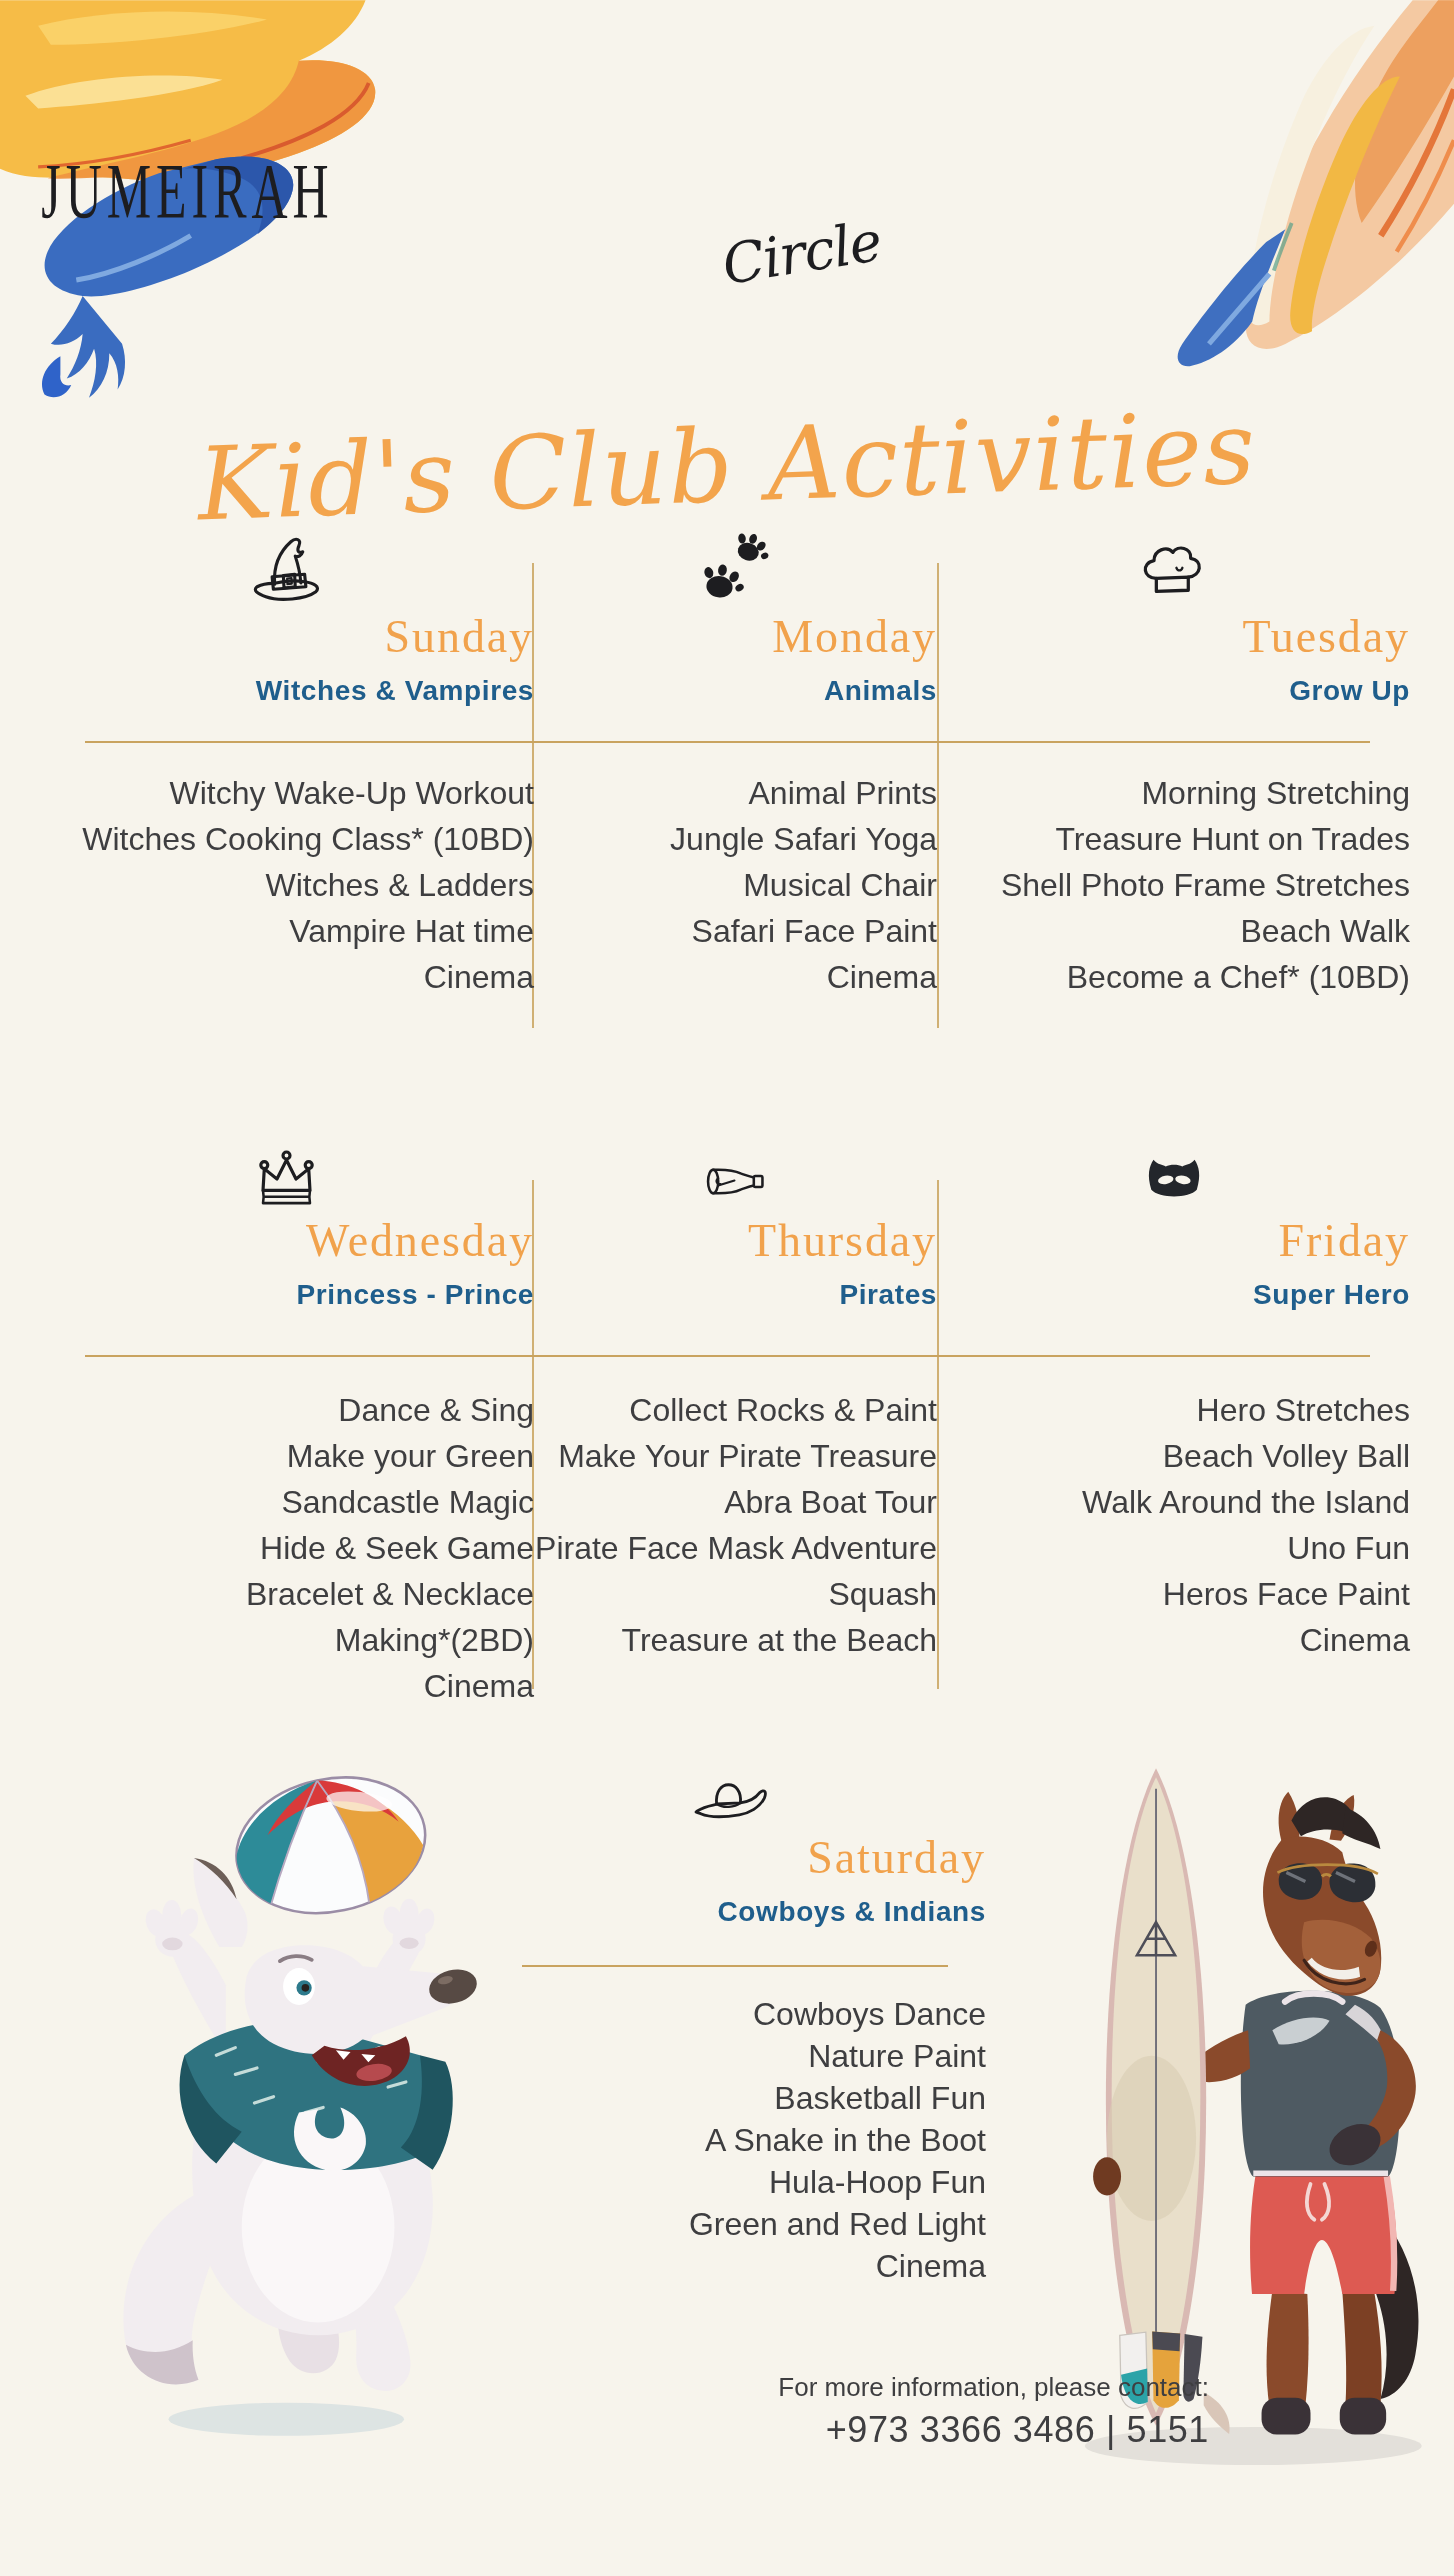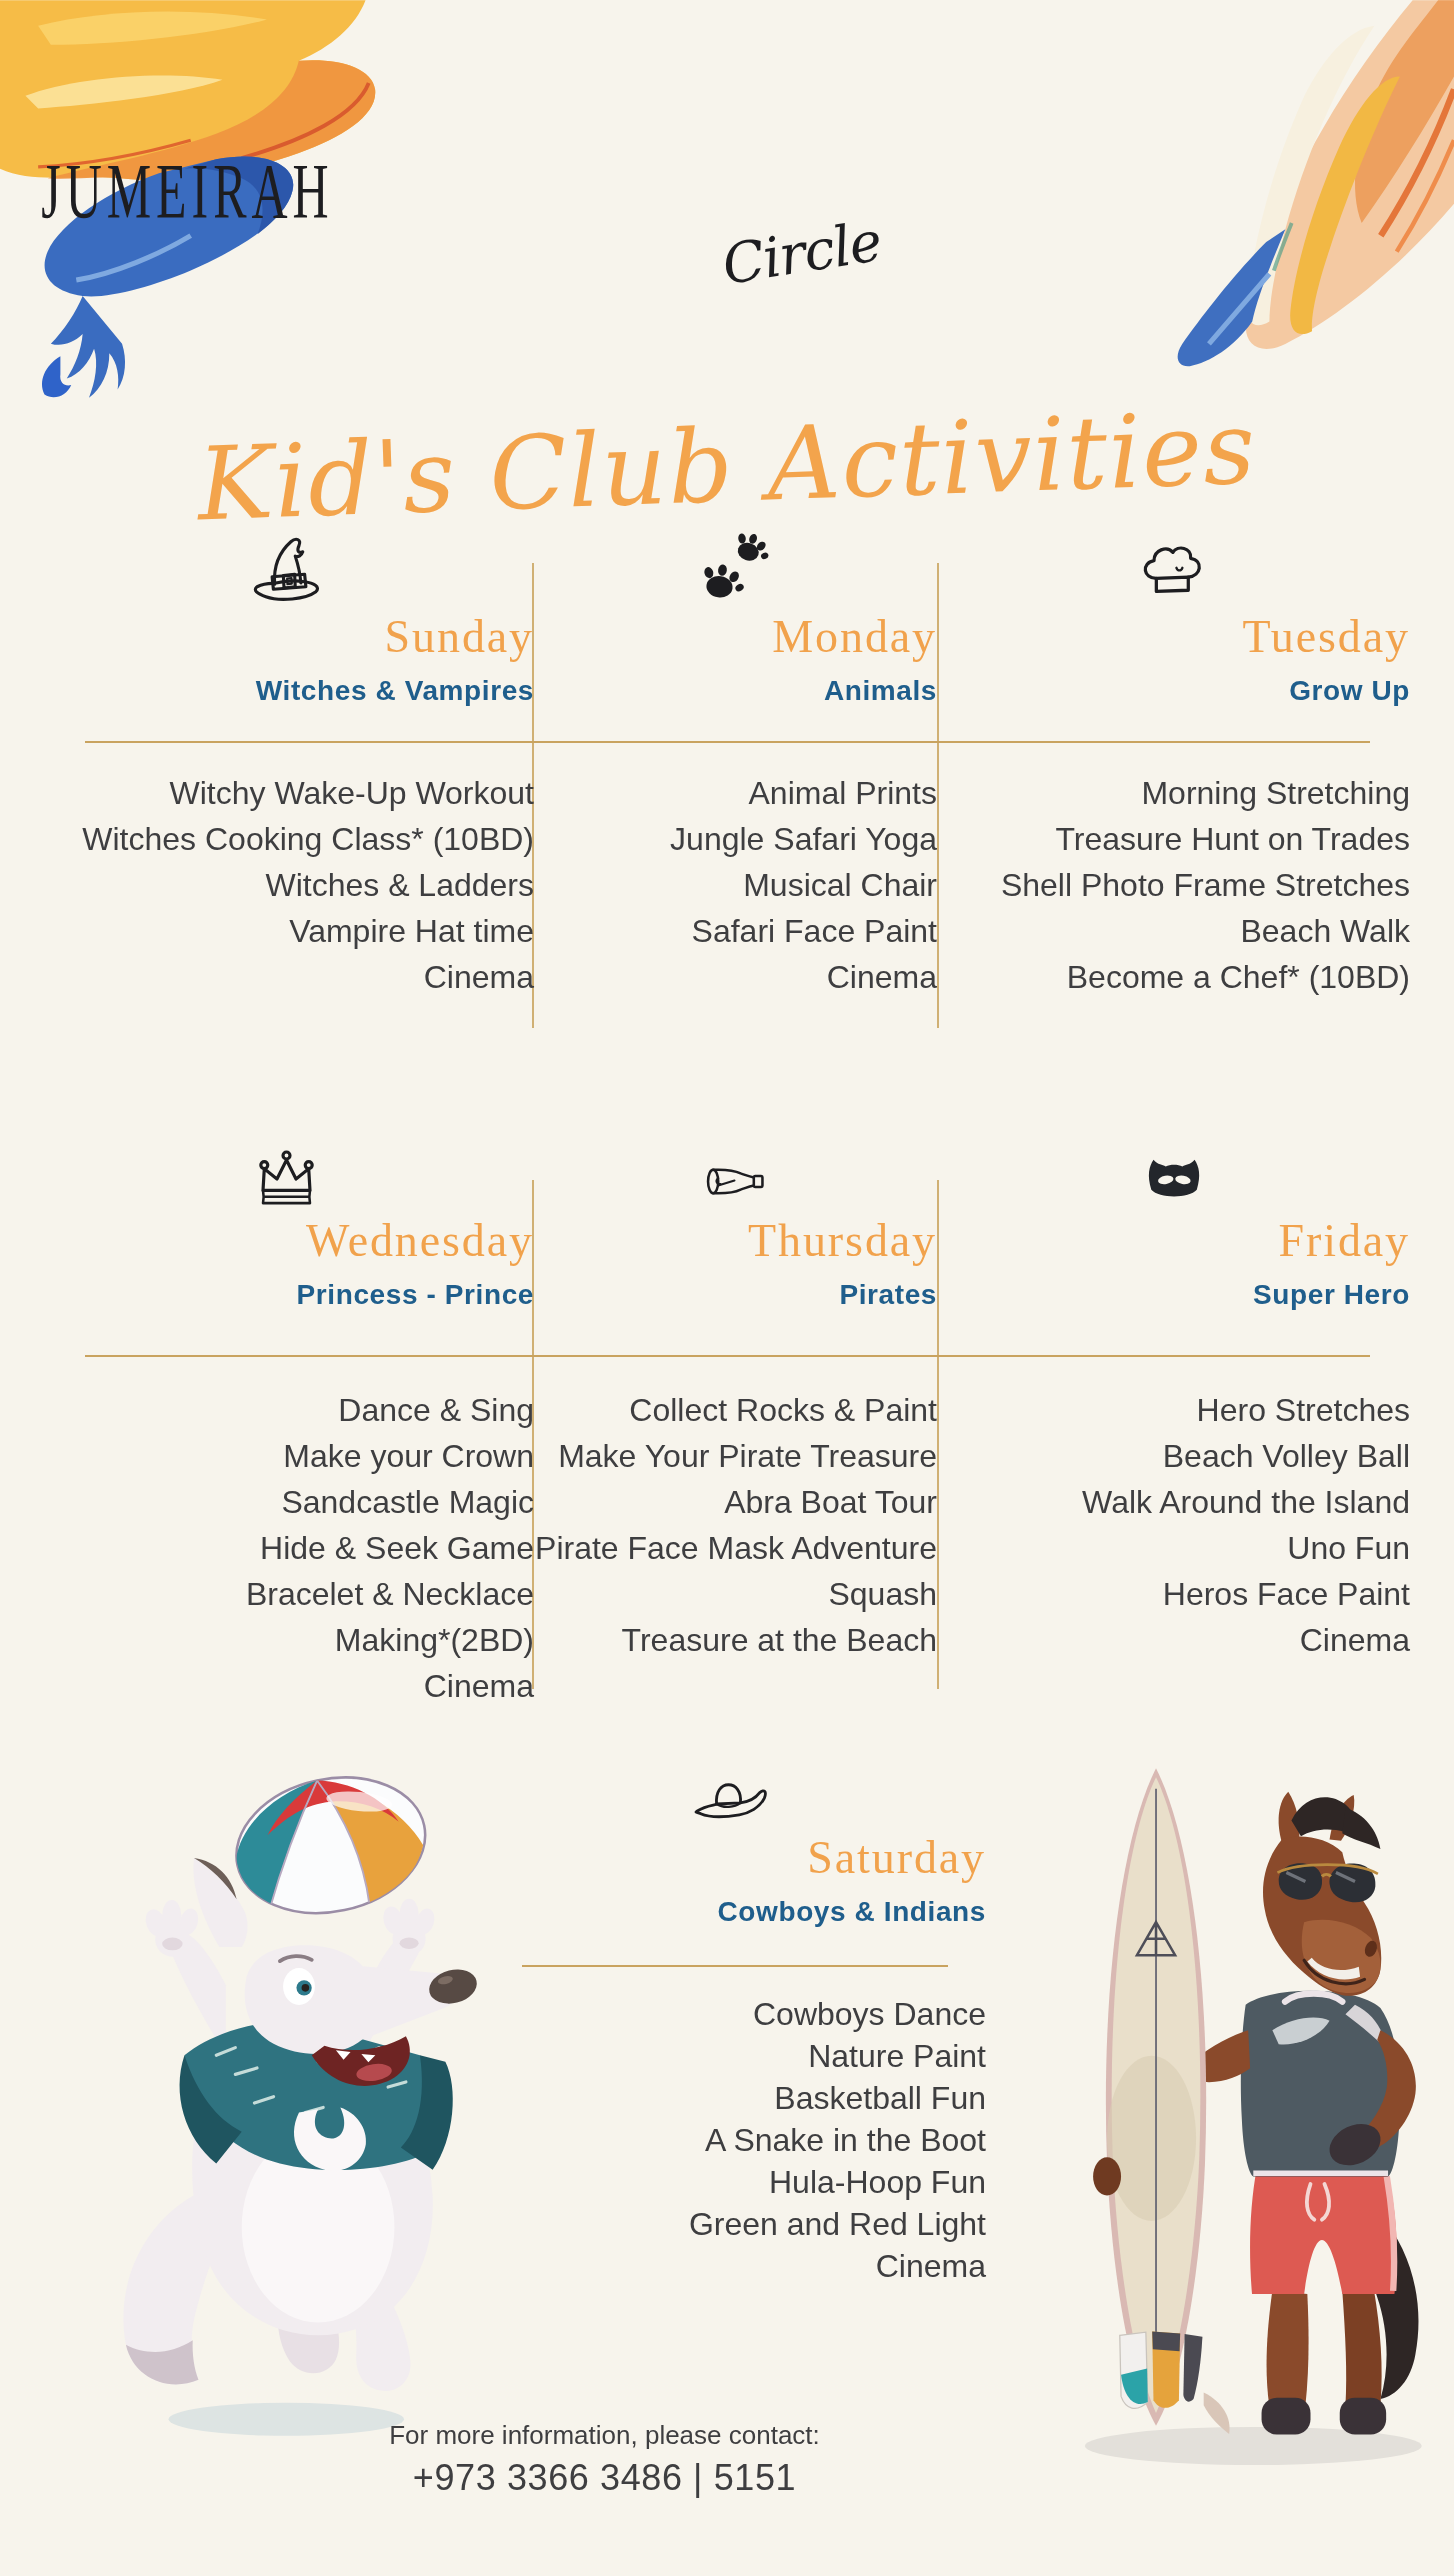--- a/index.html
+++ b/index.html
@@ -37,21 +37,21 @@
   }
   .theme{
     margin-top:16.5px;font-size:28px;font-weight:700;color:#1f5e8c;letter-spacing:0.6px;line-height:1;
   }
   .acts{position:absolute;left:0;width:100%;}
   .act{font-size:32px;color:#3e3e40;line-height:46px;}
   .acts.tight .act{line-height:42px;}
   .gold-hline{position:absolute;height:1.9px;background:#c9a35f;}
   .gold-vline{position:absolute;width:1.9px;background:#c9a35f;opacity:.85;}
   
-  .footer{left:0;top:2369px;width:1209px;text-align:center;color:#3e3e40;margin-top:48px;}
+  .footer{left:0;top:2369px;width:1209px;text-align:right;color:#3e3e40;}
   .footer .l1{font-size:26px;line-height:36px;}
   .footer .l2{font-size:36px;line-height:39px;margin-top:5.1px;font-weight:500;letter-spacing:0.6px;}
 </style>
 </head>
 <body>
 
 <svg class="abs" style="left:0;top:0" width="445" height="433" viewBox="0 0 700 680">
   <path d="M0,0 L575,0 C560,40 520,75 470,95 C530,90 585,105 590,140 C595,180 540,215 470,240 C380,272 270,290 190,280 C120,272 55,290 0,265 Z" fill="#f6bc47"></path>
   <path d="M60,40 C160,15 300,10 420,30 C330,55 180,70 80,70 Z" fill="#fbd36b" opacity=".9"></path>
   <path d="M40,150 C120,120 260,110 350,125 C280,150 140,165 60,170 Z" fill="#fde9a8" opacity=".8"></path>
@@ -169,21 +169,21 @@
       <circle cx="38" cy="30" r="5.5"></circle>
         <circle cx="73" cy="15" r="5.5"></circle>
         <circle cx="108" cy="30" r="5.5"></circle>
       <path d="M36,70 L110,70 M37,80 L109,80 M36,70 L37,80 M110,70 L109,80 M36,90 L110,90 M37,80 L36,90 M109,80 L110,90" stroke-width="4"></path>
     </svg>
   </div>
   <h2 class="day">Wednesday</h2>
   <div class="theme">Princess - Prince</div>
   <div class="acts" style="top:245px">
     <div class="act">Dance &amp; Sing</div>
-    <div class="act">Make your Crown</div>
+    <div class="act">Make your Green</div>
     <div class="act">Sandcastle Magic</div>
     <div class="act">Hide &amp; Seek Game</div>
     <div class="act">Bracelet &amp; Necklace</div>
     <div class="act">Making*(2BD)</div>
     <div class="act">Cinema</div>
   </div>
 </section>
 
 <section class="day-col" style="left:532px;top:1142px;width:405px;height:547px">
   <div class="icon-box" style="height:70px">

